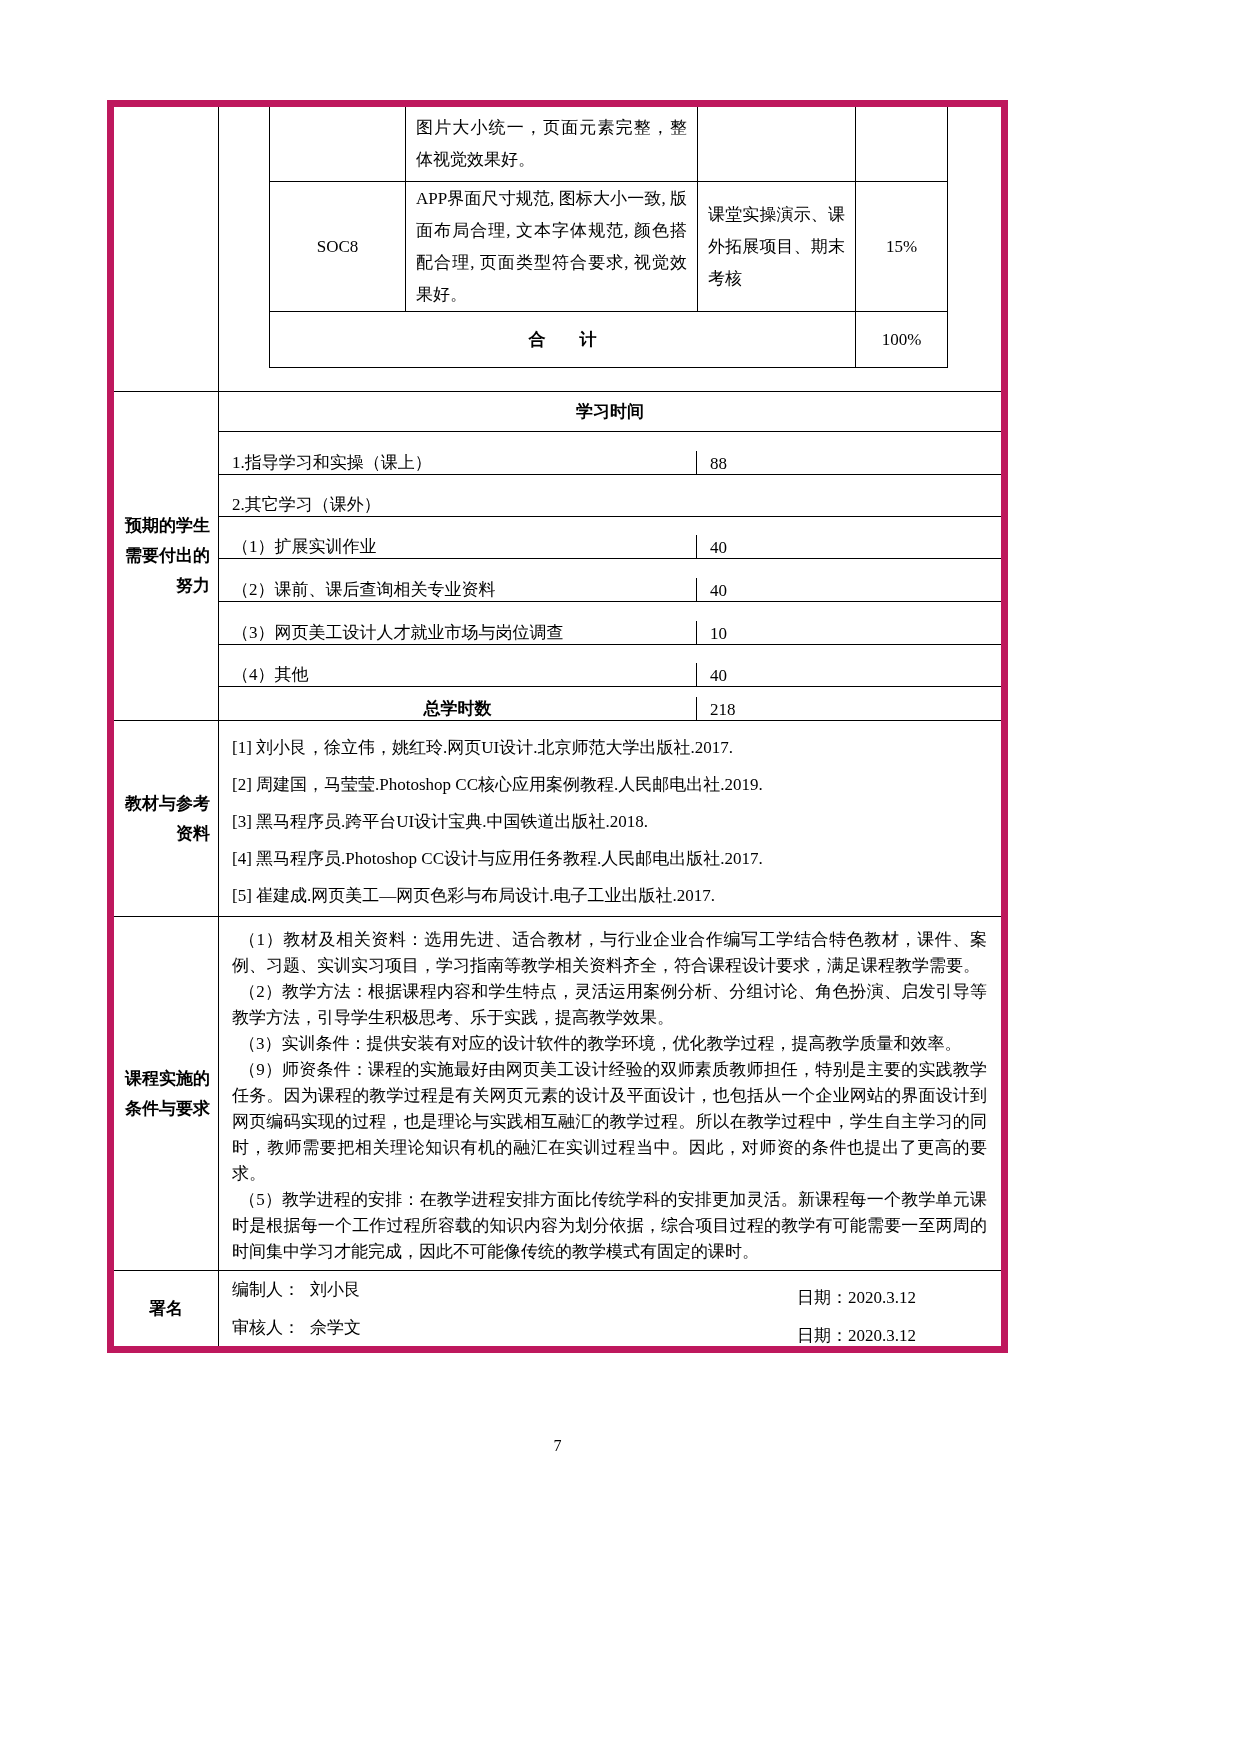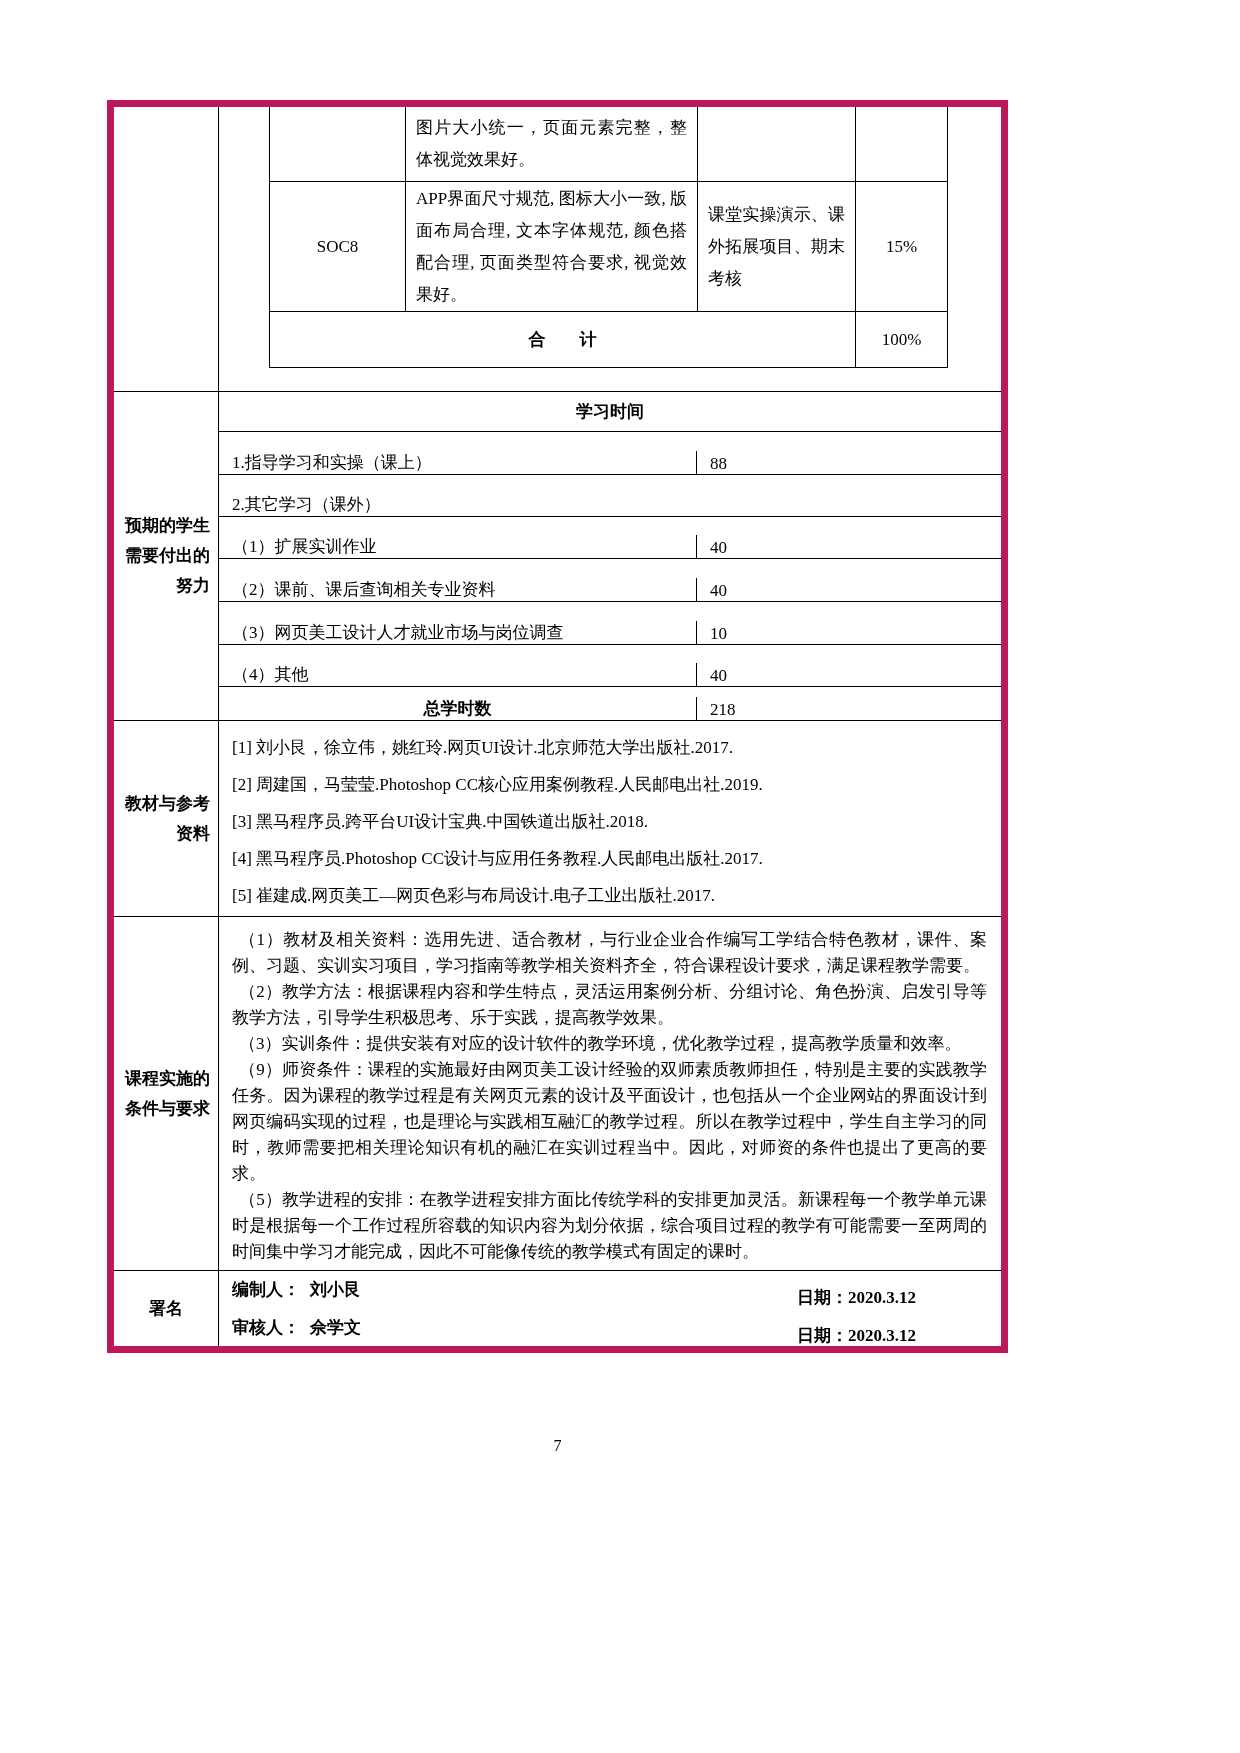--- a/index.html
+++ b/index.html
@@ -68,21 +68,21 @@
 
   
   .refs { padding:8px 14px 0 13px; }
   .ref-line { line-height:37px; white-space:nowrap; }
 
   
   .conds { padding:10px 14px 0 13px; }
   .cond-p { text-indent:7px; text-align:justify; line-height:26px; }
 
   
-  .sig { display:flex; flex-direction:column; justify-content:space-around; height:100%; font-weight:bold; }
+  .sig { display:flex; flex-direction:column; justify-content:space-around; height:100%; font-weight:normal; }
   .sig-row { position:relative; padding-left:13px; }
   .sig-name { margin-left:10px; }
   .sig-date { position:absolute; left:578px; top:0;margin-top:8px; }
 
   .page-num {
     position:absolute;
     top:1437px;
     left:107px;
     width:901px;
     text-align:center;

